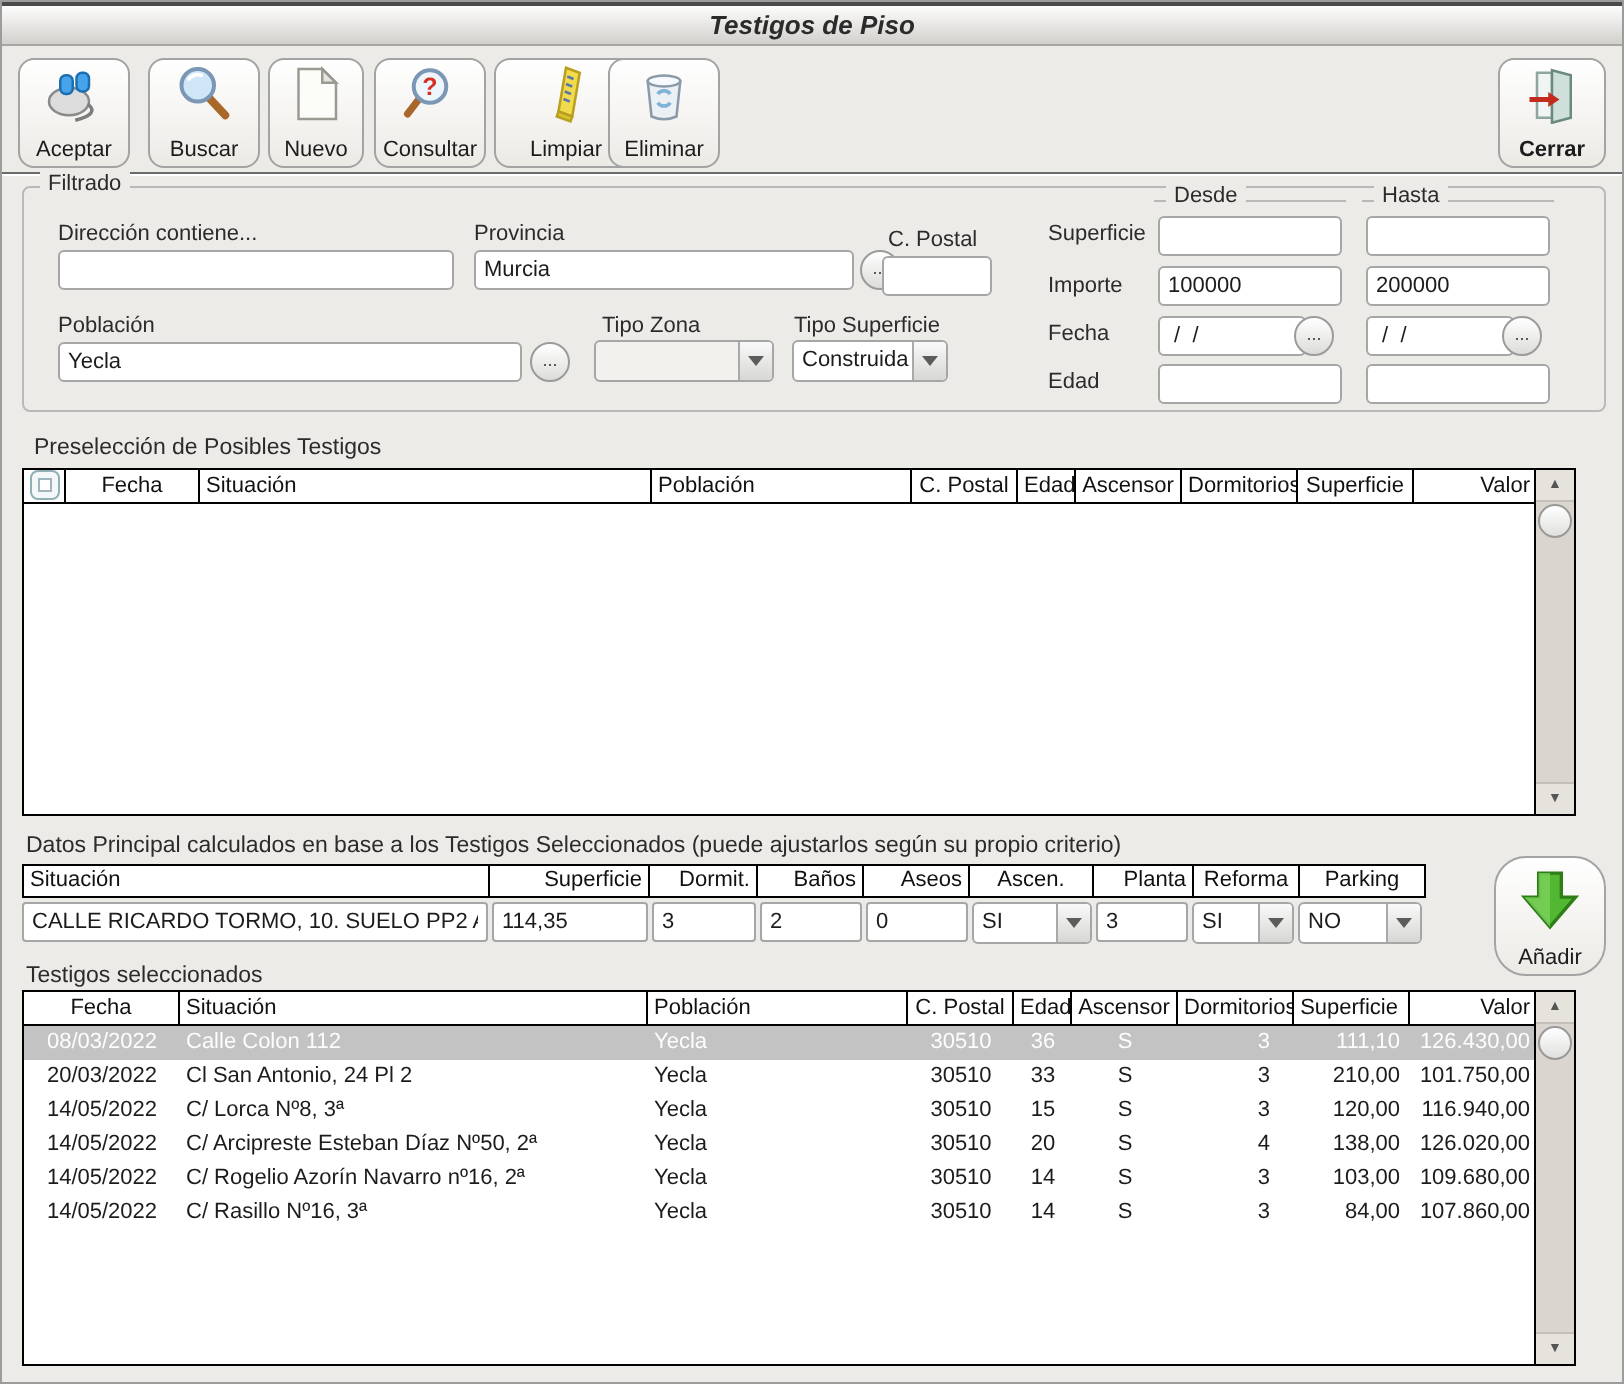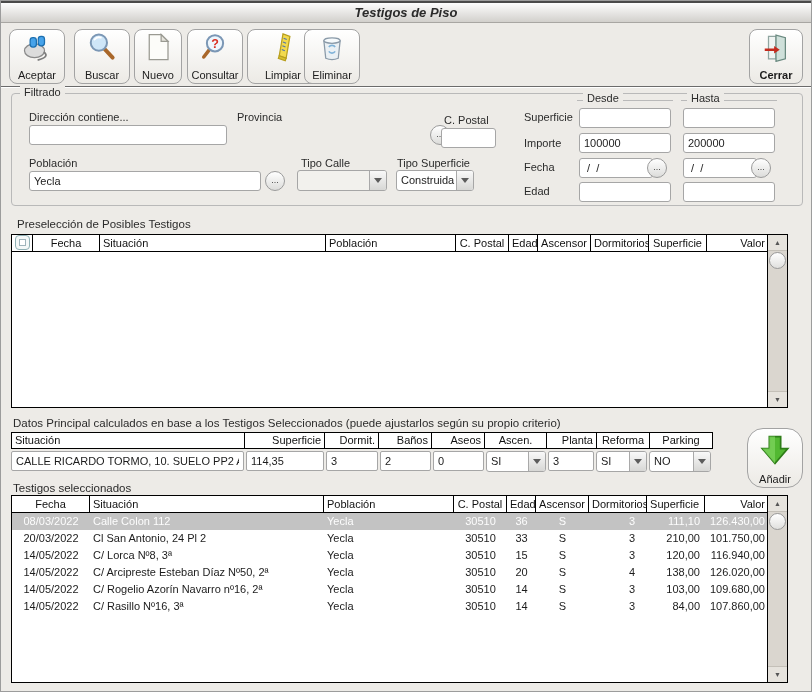--- a/index.html
+++ b/index.html
@@ -186,30 +186,31 @@
   <div class="toolbar-sep"></div>
 
   <div class="groupbox" style="left:10px; top:92px; width:792px; height:113px;">
     <span class="legend">Filtrado</span>
   </div>
 
   <span class="flabel" style="left:28px; top:110px;">Dirección contiene...</span>
   <input class="tinput" style="left: 28px; top: 124px; width: 198px;" value="">
 
   <span class="flabel" style="left:236px; top:110px;">Provincia</span>
+  <input class="tinput" style="left: 236px; top: 124px; width: 190px;" value="Murcia">
   <div class="dots-btn" style="left:429px; top:124px;">...</div>
 
   <span class="flabel" style="left:443px; top:113px;">C. Postal</span>
   <input class="tinput" style="left: 440px; top: 127px; width: 55px;" value="">
 
   <span class="flabel" style="left:28px; top:156px;">Población</span>
   <input class="tinput" style="left: 28px; top: 170px; width: 232px;" value="Yecla">
   <div class="dots-btn" style="left:264px; top:170px;">...</div>
 
-  <span class="flabel" style="left:300px; top:156px;">Tipo Calle</span>
+  <span class="flabel" style="left:300px; top:156px;">Tipo Zona</span>
   <div class="combo dim" style="left:296px; top:169px; width:90px;">
     <span class="ctext"></span>
     <span class="cbtn">
         <span class="tri-down"></span>
       </span>
   </div>
 
   <span class="flabel" style="left:396px; top:156px;">Tipo Superficie</span>
   <div class="combo" style="left:395px; top:169px; width:78px;">
     <span class="ctext">Construida</span>

